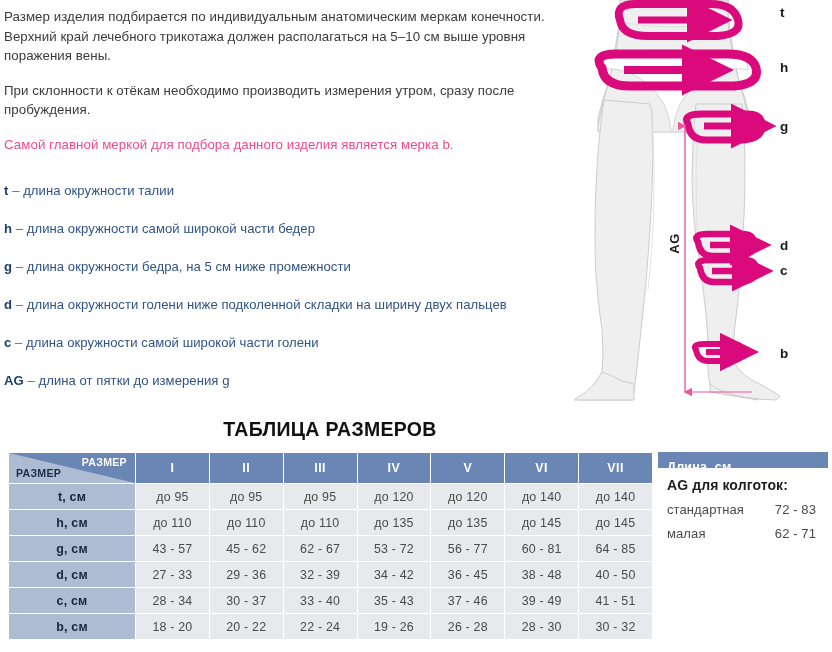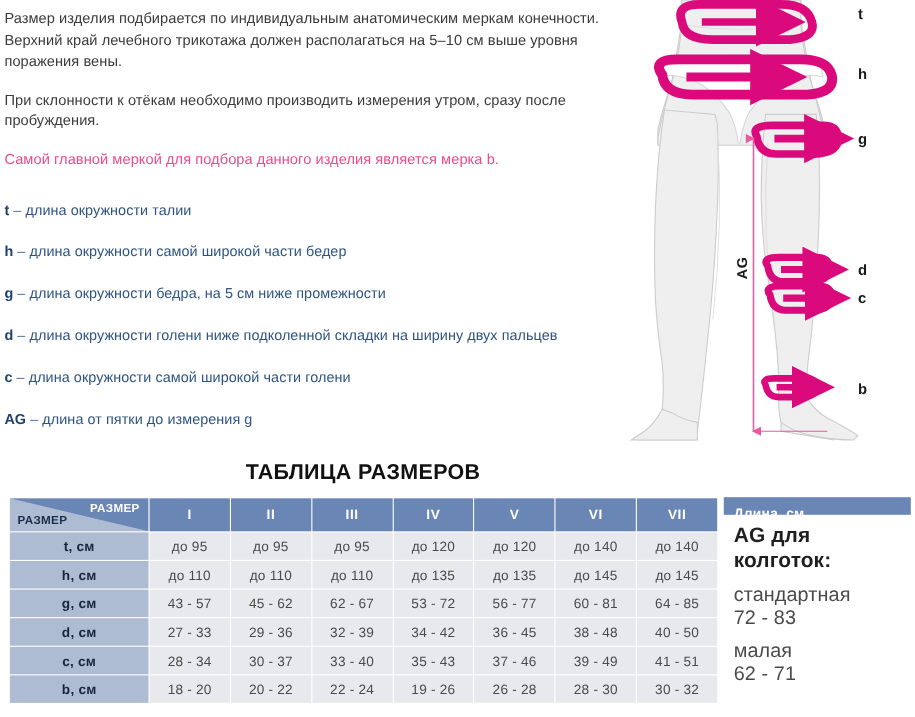--- a/index.html
+++ b/index.html
@@ -175,34 +175,33 @@
     color: #ffffff;
     font-weight: bold;
     font-size: 12.6px;
     height: 16px;
     line-height: 30px;
     padding-left: 9px;
     box-sizing: border-box;
     letter-spacing: 0.2px;
   }
   #length-panel .lp-sub {
-    font-size: 19px;
+    font-size: 14px;
     font-weight: bold;
     color: #1f1f1f;
     padding: 9px 0 0 9px;
     letter-spacing: 0.1px;
   }
   .lp-row {
     display: flex;
     justify-content: space-between;
     padding: 9px 12px 0 9px;
-    font-size: 18px;
+    font-size: 13px;
     color: #4a4a4a;
     letter-spacing: 0.1px;
-    flex-direction: column;
   }
 </style>
 </head>
 <body>
 
 <div id="text-column">
   <p class="para">Размер изделия подбирается по индивидуальным анатомическим меркам конечности. Верхний край лечебного трикотажа должен располагаться на 5–10 см выше уровня поражения вены.</p>
   <p class="para">При склонности к отёкам необходимо производить измерения утром, сразу после пробуждения.</p>
   <p class="pink-note">Самой главной меркой для подбора данного изделия является мерка b.</p>
 

